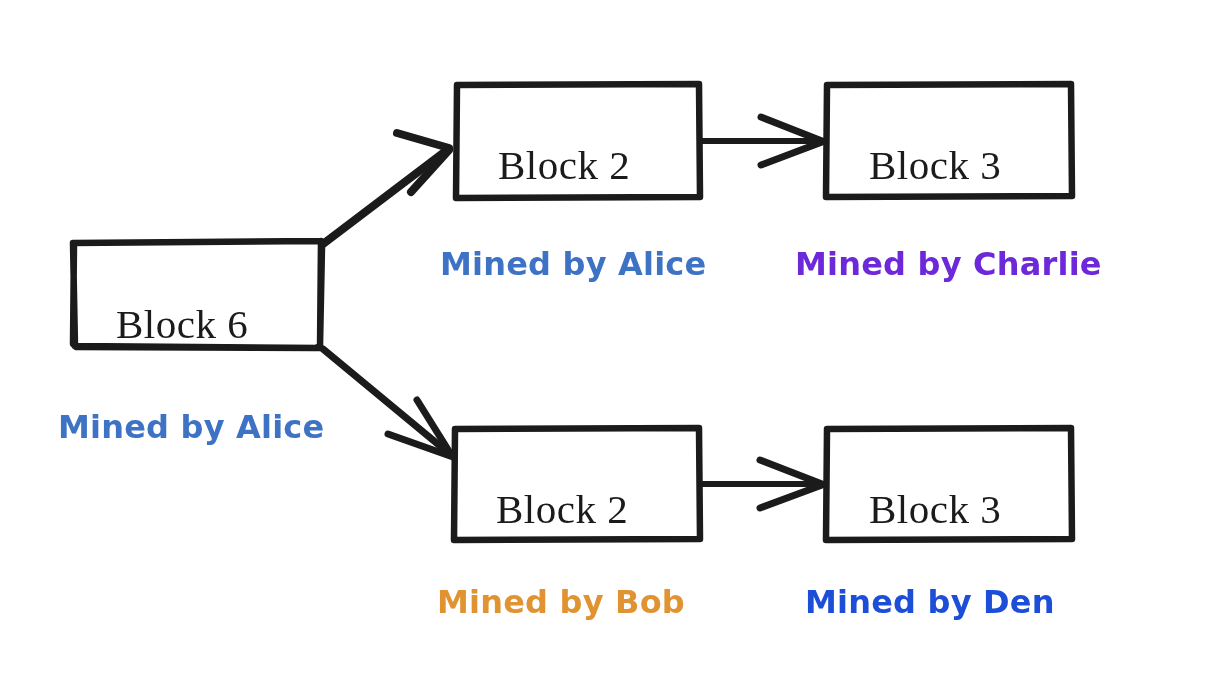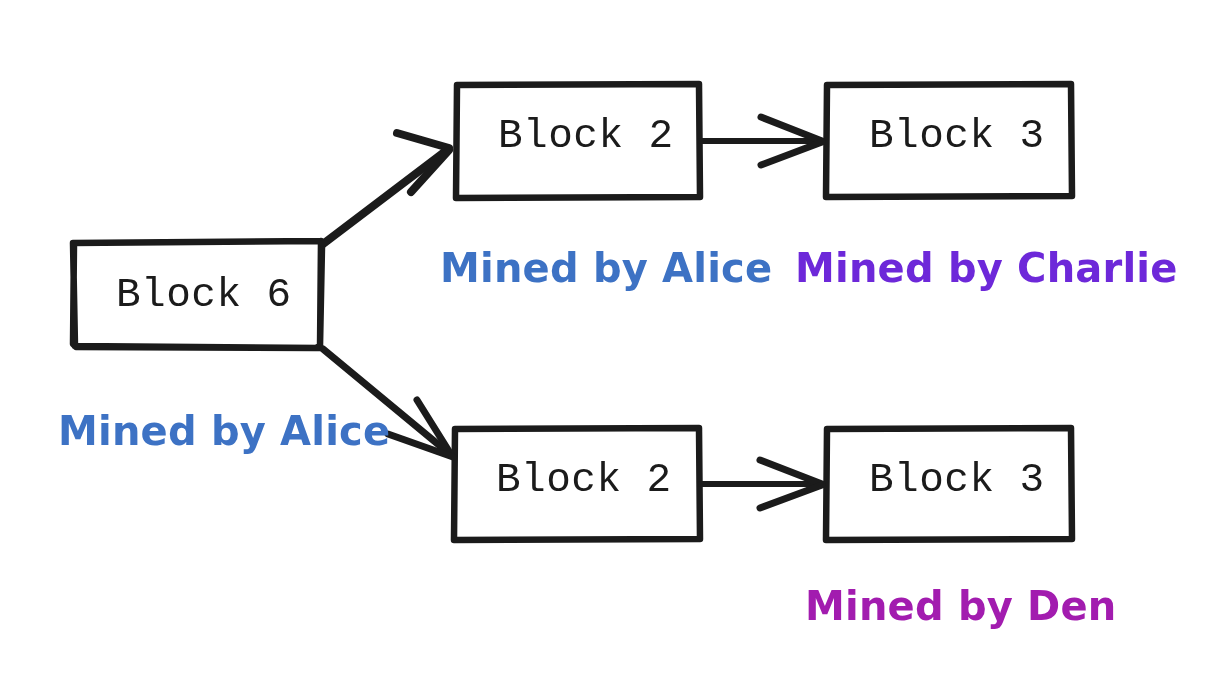--- a/index.html
+++ b/index.html
@@ -22,32 +22,33 @@
   }
   #sketch-layer {
     position: absolute;
     left: 0;
     top: 0;
     width: 1218px;
     height: 698px;
   }
   .block-label {
     position: absolute;
-    font-family: Liberation Mono, monospace;
+    font-family: Liberation Serif, serif;
     font-size: 41px;
     font-weight: 400;
     color: #1b1b1b;
     letter-spacing: 0.5px;
     white-space: nowrap;
+    margin-top: 28px;
     -webkit-font-smoothing: antialiased;
   }
   .miner-label {
     position: absolute;
     font-family: "DejaVu Sans", sans-serif;
-    font-size: 40px;
+    font-size: 32px;
     font-weight: 600;
     white-space: nowrap;
     letter-spacing: 0.2px;
     -webkit-font-smoothing: antialiased;
   }
 </style>
 </head>
 <body>
 
 <div id="canvas">
@@ -110,16 +111,17 @@
   <div class="block-label" style="left:496px; top:457px;">Block 2</div>
 
   <div class="block-label" style="left:869px; top:457px;">Block 3</div>
 
   <div class="miner-label" style="left:58px; top:408px; color:#3d72c4;">Mined by Alice</div>
 
   <div class="miner-label" style="left:440px; top:245px; color:#3d72c4;">Mined by Alice</div>
 
   <div class="miner-label" style="left:795px; top:245px; color:#6d28d9;">Mined by Charlie</div>
 
+  <div class="miner-label" style="left:437px; top:583px; color:#e09330;">Mined by Bob</div>
 
-  <div class="miner-label" style="left:805px; top:583px; color:#a21caf;">Mined by Den</div>
+  <div class="miner-label" style="left:805px; top:583px; color:#1d4ed8;">Mined by Den</div>
 
 </div>
 
 </body></html>

